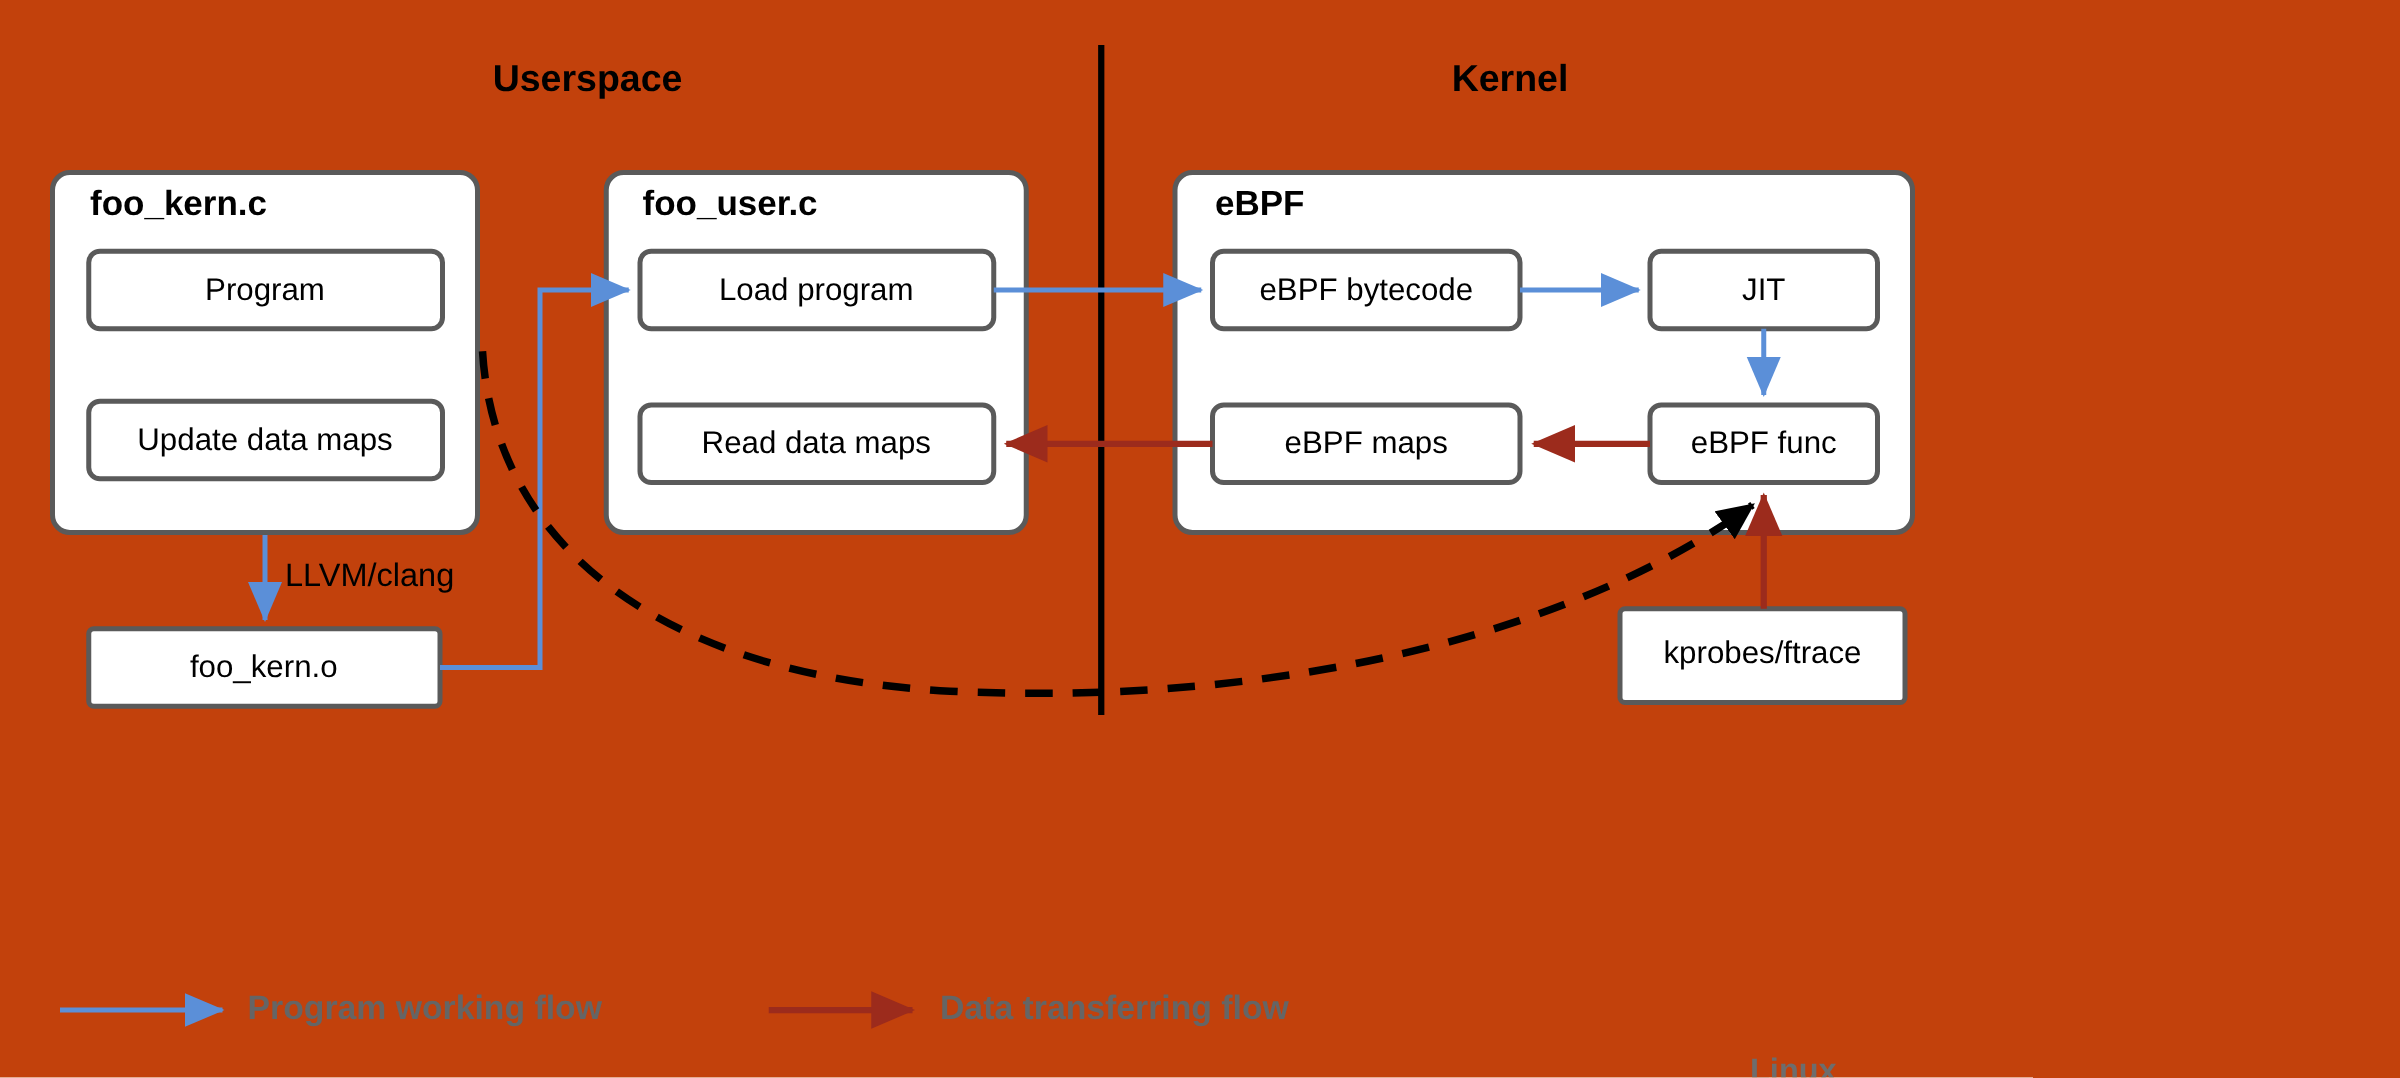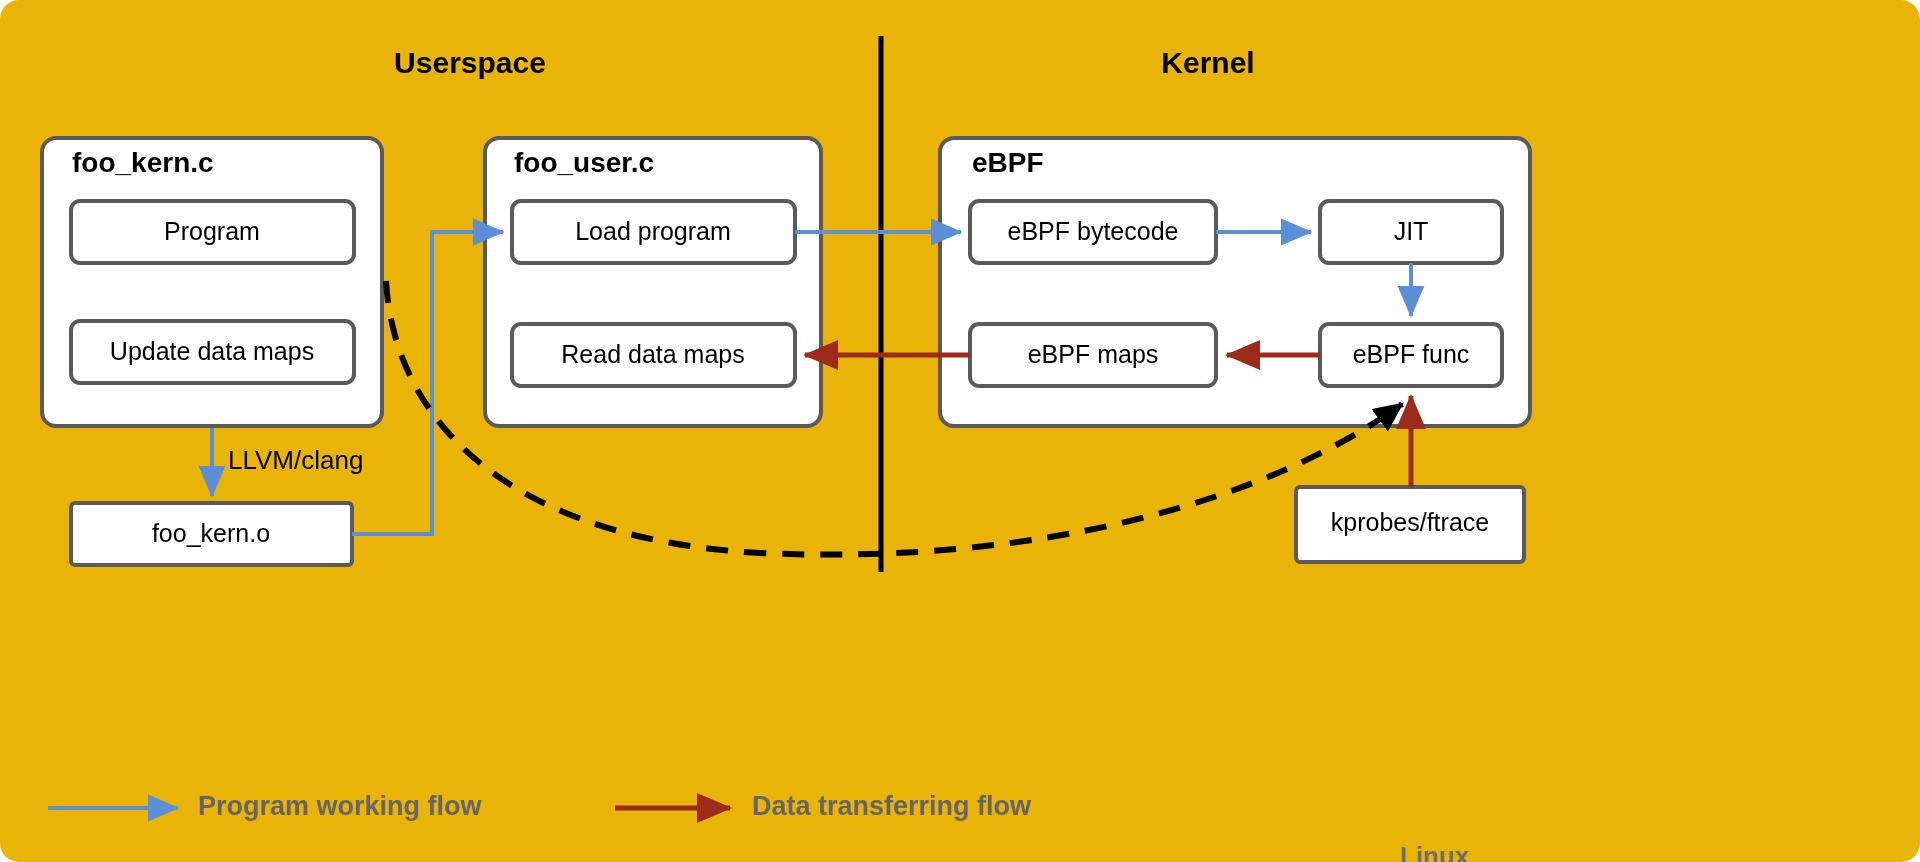--- a/index.html
+++ b/index.html
@@ -10,22 +10,21 @@
   body {
     width: 1920px;
     height: 862px;
     overflow: hidden;
     font-family: "Liberation Sans", sans-serif;
   }
   #diagram-root {
     position: relative;
     width: 1920px;
     height: 862px;
-    background: #eab308;
-    border-radius: 19px;
+    background: #c2410c;
   }
   svg.canvas {
     position: absolute;
     inset: 0;
     width: 1920px;
     height: 862px;
     display: block;
   }
   .section-title {
     font-family: "Liberation Sans", sans-serif;

